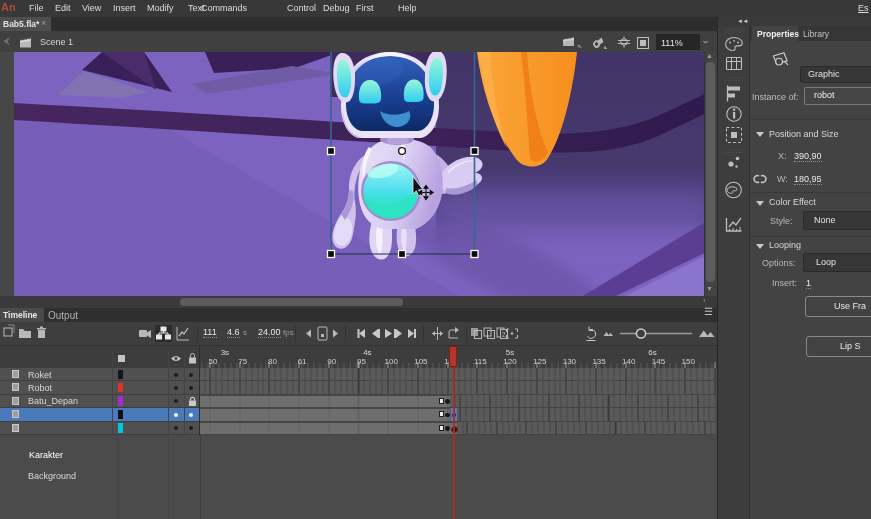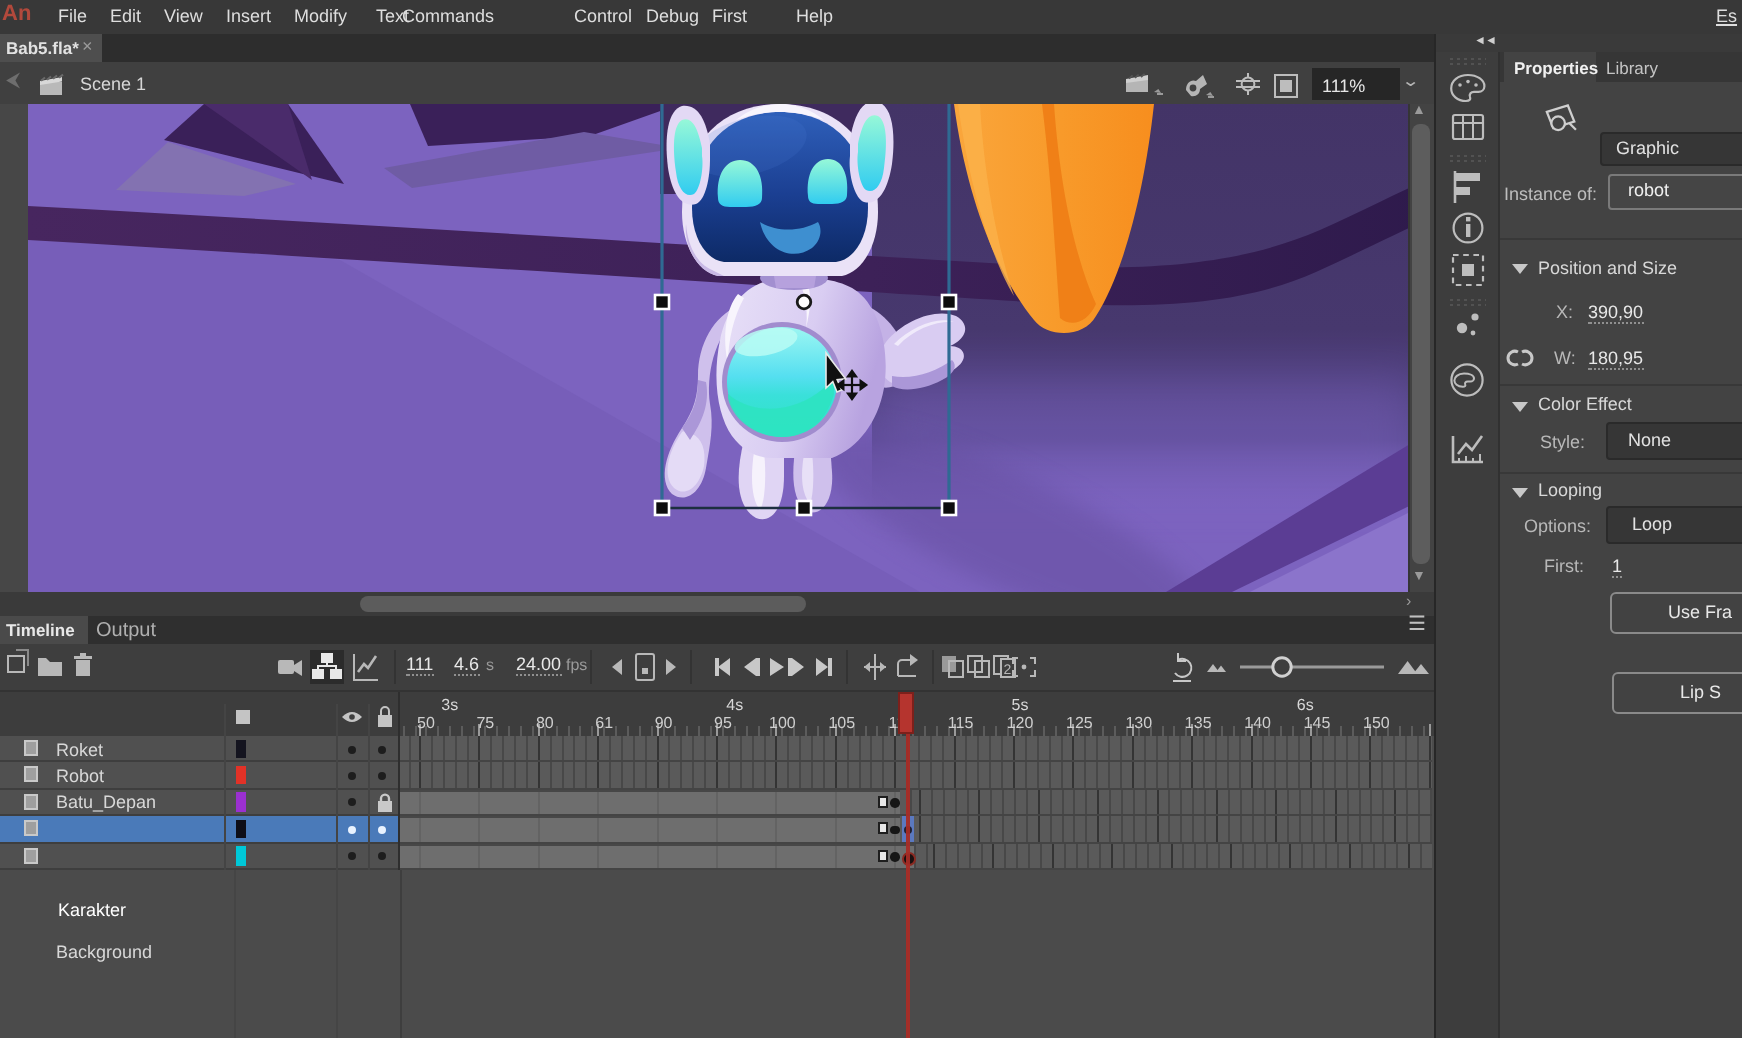--- a/index.html
+++ b/index.html
@@ -532,20 +532,20 @@
   <div class="txt" style="left:770px;top:216px;font-size:9px;color:#b8b8b8;">Style:</div>
   <div class="abs" style="left:803px;top:211px;width:73px;height:17px;background:#363636;border:1px solid #2a2a2a;border-radius:2px;"></div>
   <div class="txt" style="left:814px;top:215px;font-size:9px;color:#e2e2e2;">None</div>
 
   <div class="abs" style="left:750px;top:236px;width:121px;height:1px;background:#383838;"></div>
   <div class="abs" style="left:756px;top:244px;width:0;height:0;border-left:4px solid transparent;border-right:4px solid transparent;border-top:5px solid #c8c8c8;"></div>
   <div class="txt" style="left:769px;top:240px;font-size:9px;color:#d8d8d8;">Looping</div>
   <div class="txt" style="left:762px;top:258px;font-size:9px;color:#b8b8b8;">Options:</div>
   <div class="abs" style="left:803px;top:253px;width:73px;height:17px;background:#363636;border:1px solid #2a2a2a;border-radius:2px;"></div>
   <div class="txt" style="left:816px;top:257px;font-size:9px;color:#e2e2e2;">Loop</div>
-  <div class="txt" style="left:772px;top:278px;font-size:9px;color:#b8b8b8;">First:</div>
+  <div class="txt" style="left:772px;top:278px;font-size:9px;color:#b8b8b8;">Insert:</div>
   <div class="txt" style="left:806px;top:278px;font-size:9px;color:#e8e8e8;border-bottom:1px dotted #909090;">1</div>
 
   <div class="abs" style="left:805px;top:296px;width:70px;height:19px;background:#424242;border:1px solid #8a8a8a;border-radius:3px;"></div>
   <div class="txt" style="left:834px;top:301px;font-size:9px;color:#e8e8e8;">Use Fra</div>
   <div class="abs" style="left:806px;top:336px;width:70px;height:19px;background:#424242;border:1px solid #8a8a8a;border-radius:3px;"></div>
   <div class="txt" style="left:840px;top:341px;font-size:9px;color:#e8e8e8;">Lip S</div>
 </div>
 
 </body></html>

